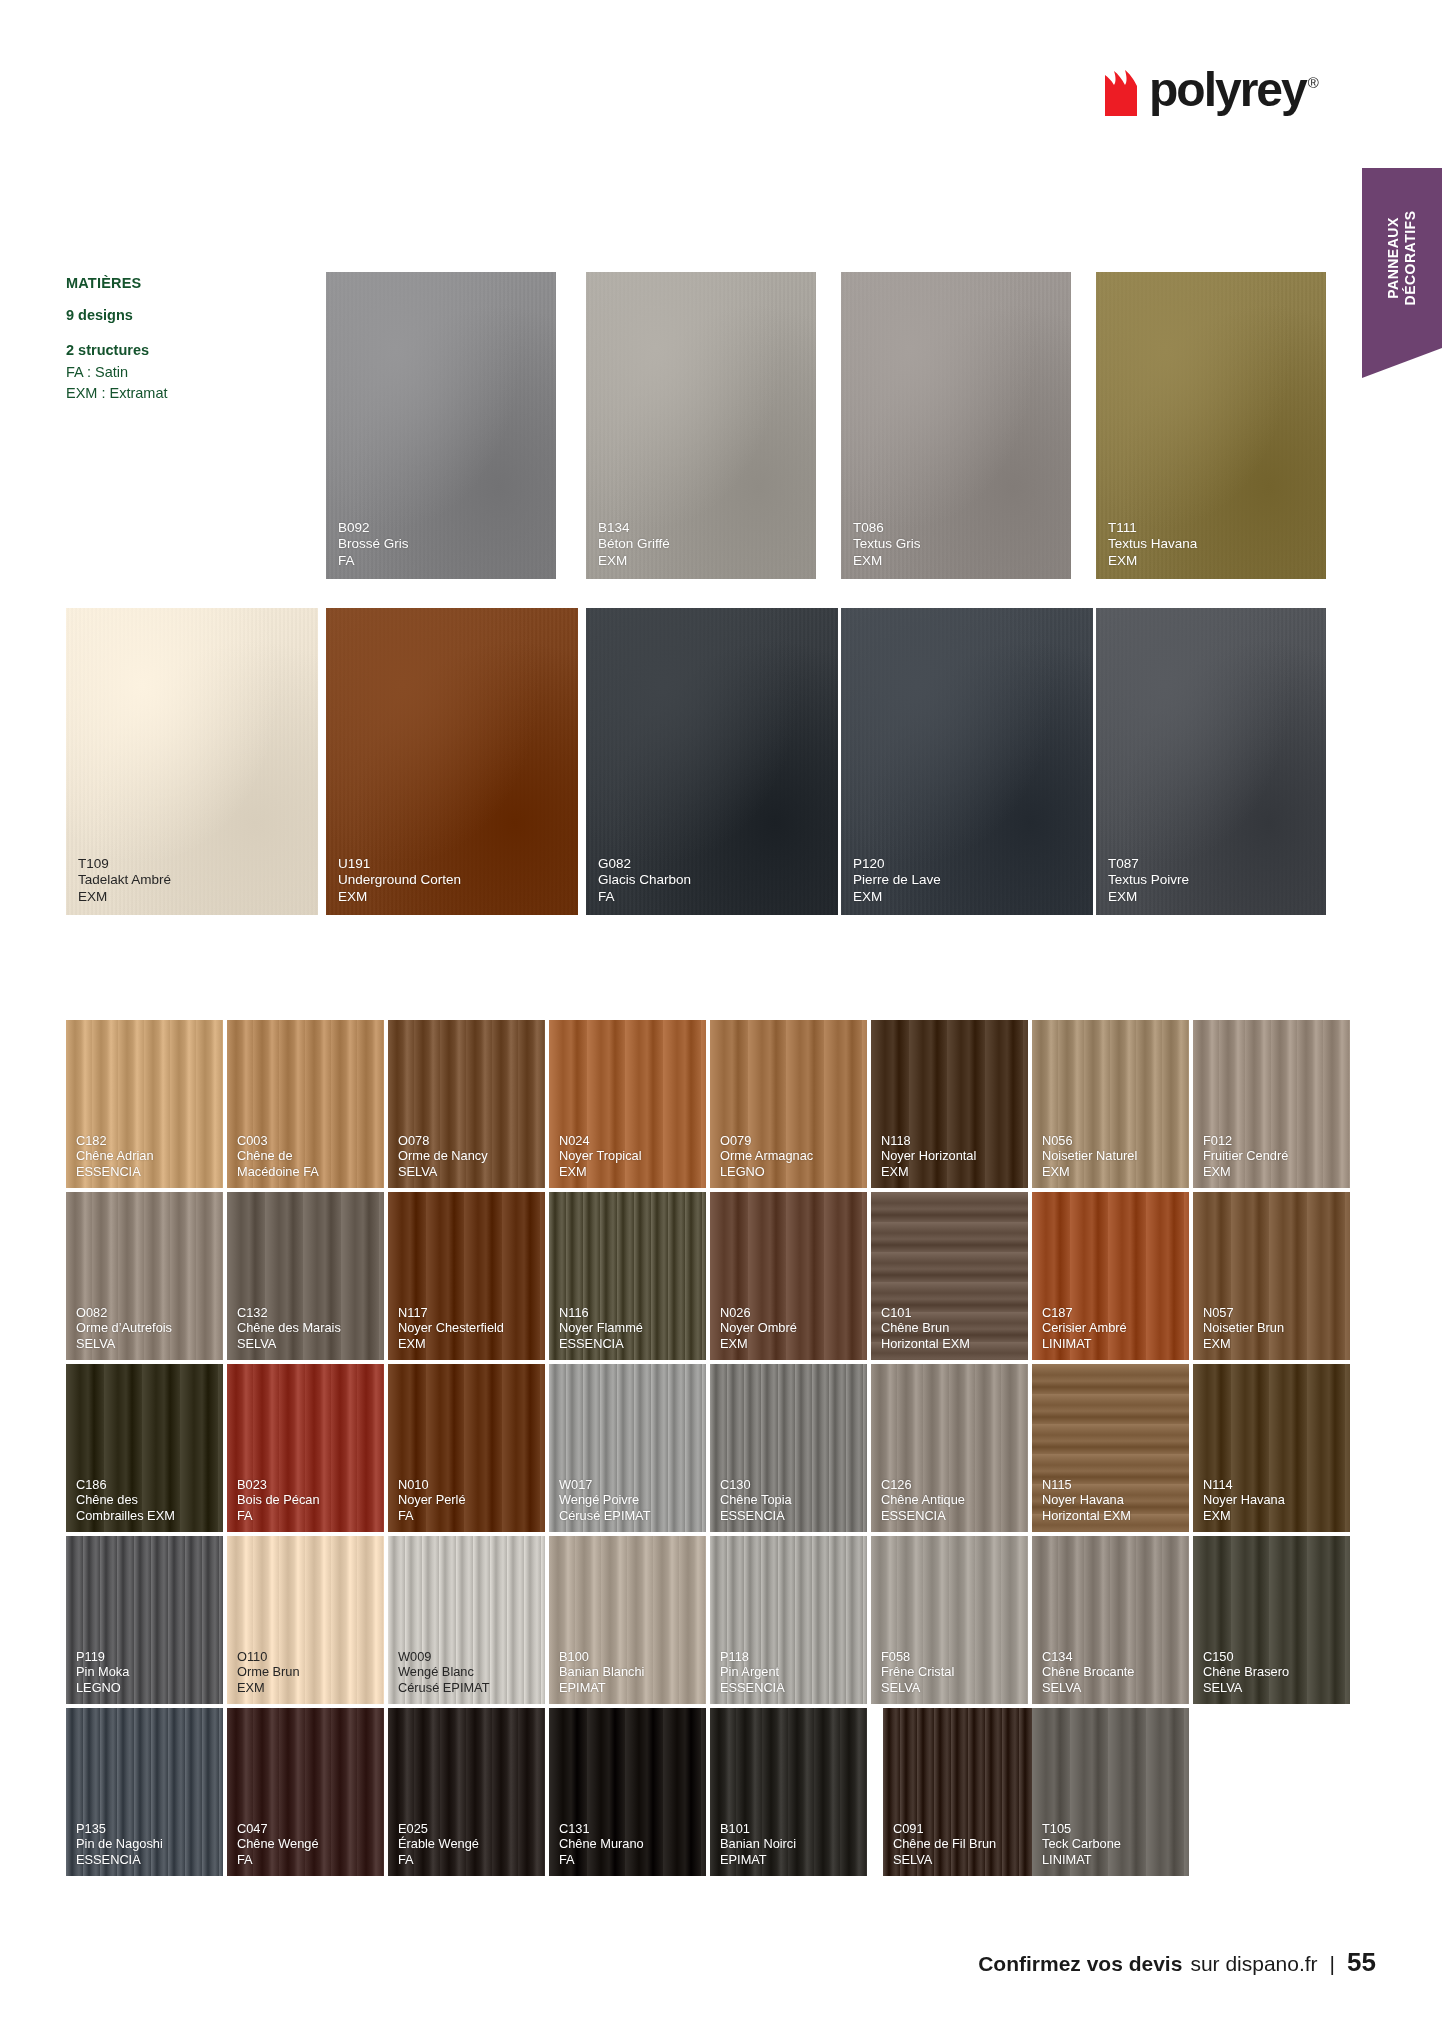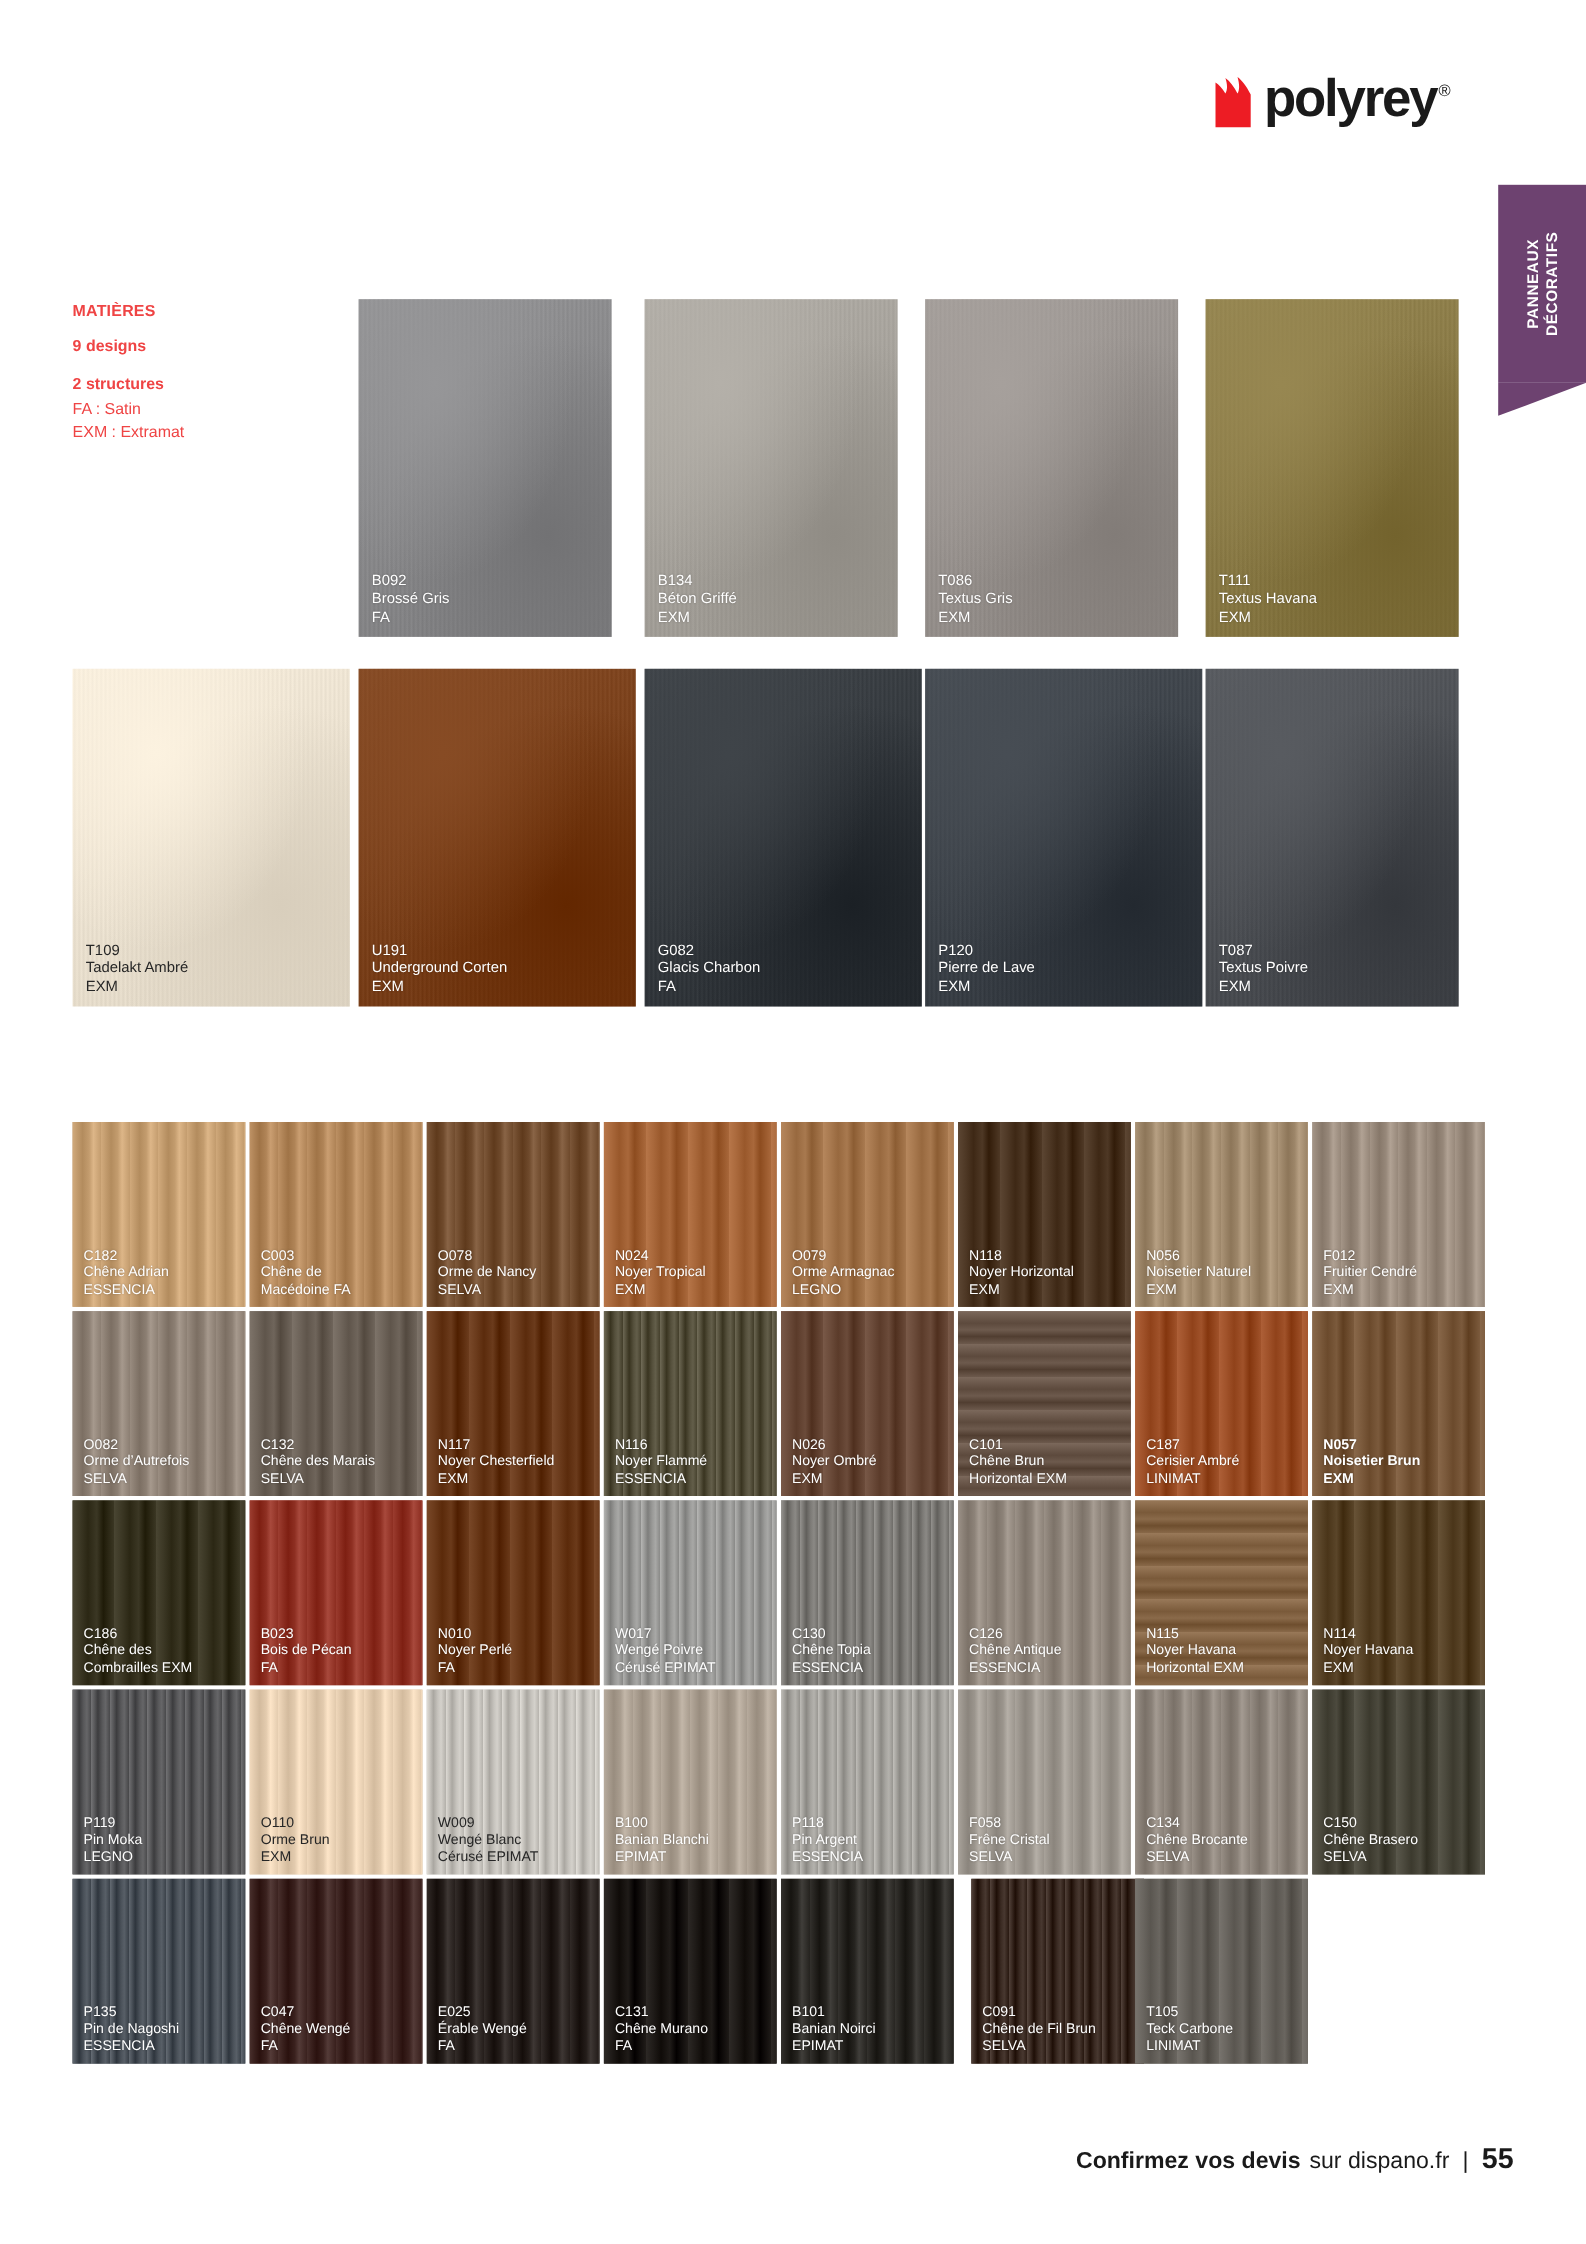--- a/index.html
+++ b/index.html
@@ -28,21 +28,21 @@
   }
   .side-tab-label {
     position: absolute; left: 0; top: 0; width: 180px; height: 80px;
     transform: rotate(-90deg); transform-origin: 0 0; translate: 0 180px;
     display: flex; align-items: center; justify-content: center;
     color: #fff; font-size: 14px; font-weight: 700; letter-spacing: .5px;
     line-height: 1.25; text-align: center; white-space: pre-line;
   }
 
   
-  .intro { position: absolute; left: 66px; top: 275px; width: 240px; color: #ef4444; }
+  .intro { position: absolute; left: 66px; top: 275px; width: 240px; color: #14532d; }
   .intro-title { font-size: 14.5px; font-weight: 700; letter-spacing: .2px; margin-bottom: 14px; }
   .intro-line { font-size: 14.5px; line-height: 1.5; }
   .intro-line.bold { font-weight: 700; }
   .intro-gap { height: 13px; }
 
   
   .sw { position: relative; overflow: hidden; }
   .sw-caption {
     position: absolute; left: 12px; bottom: 10px; right: 8px;
     font-size: 13.5px; line-height: 1.22; color: #fff;
@@ -305,21 +305,21 @@
       <div class="wood-cell">
         <div class="sw" style="background: repeating-linear-gradient(90deg, rgb(174, 96, 56) 0px, rgb(160, 82, 42) 7px, rgb(144, 66, 26) 14px, rgb(160, 82, 42) 22px, rgb(132, 54, 14) 28px, rgb(160, 82, 42) 38px), linear-gradient(120deg, rgb(174, 96, 56), rgb(144, 66, 26));">
           <div class="sw-caption">
             <span class="sw-code">C187</span>
             <span class="sw-name">Cerisier Ambré</span>
             <span class="sw-fin">LINIMAT</span>
           </div>
         </div>
       </div>
       <div class="wood-cell">
-        <div class="sw" style="background: repeating-linear-gradient(90deg, rgb(137, 104, 74) 0px, rgb(123, 90, 60) 7px, rgb(107, 74, 44) 14px, rgb(123, 90, 60) 22px, rgb(95, 62, 32) 28px, rgb(123, 90, 60) 38px), linear-gradient(120deg, rgb(137, 104, 74), rgb(107, 74, 44)); font-weight: bold;">
+        <div class="sw" style="background: repeating-linear-gradient(90deg, rgb(137, 104, 74) 0px, rgb(123, 90, 60) 7px, rgb(107, 74, 44) 14px, rgb(123, 90, 60) 22px, rgb(95, 62, 32) 28px, rgb(123, 90, 60) 38px), linear-gradient(120deg, rgb(137, 104, 74), rgb(107, 74, 44));">
           <div class="sw-caption">
             <span class="sw-code">N057</span>
             <span class="sw-name">Noisetier Brun</span>
             <span class="sw-fin">EXM</span>
           </div>
         </div>
       </div>
       <div class="wood-cell">
         <div class="sw" style="background: repeating-linear-gradient(90deg, rgb(73, 69, 50) 0px, rgb(59, 55, 36) 7px, rgb(43, 39, 20) 14px, rgb(59, 55, 36) 22px, rgb(31, 27, 8) 28px, rgb(59, 55, 36) 38px), linear-gradient(120deg, rgb(73, 69, 50), rgb(43, 39, 20));">
           <div class="sw-caption">

